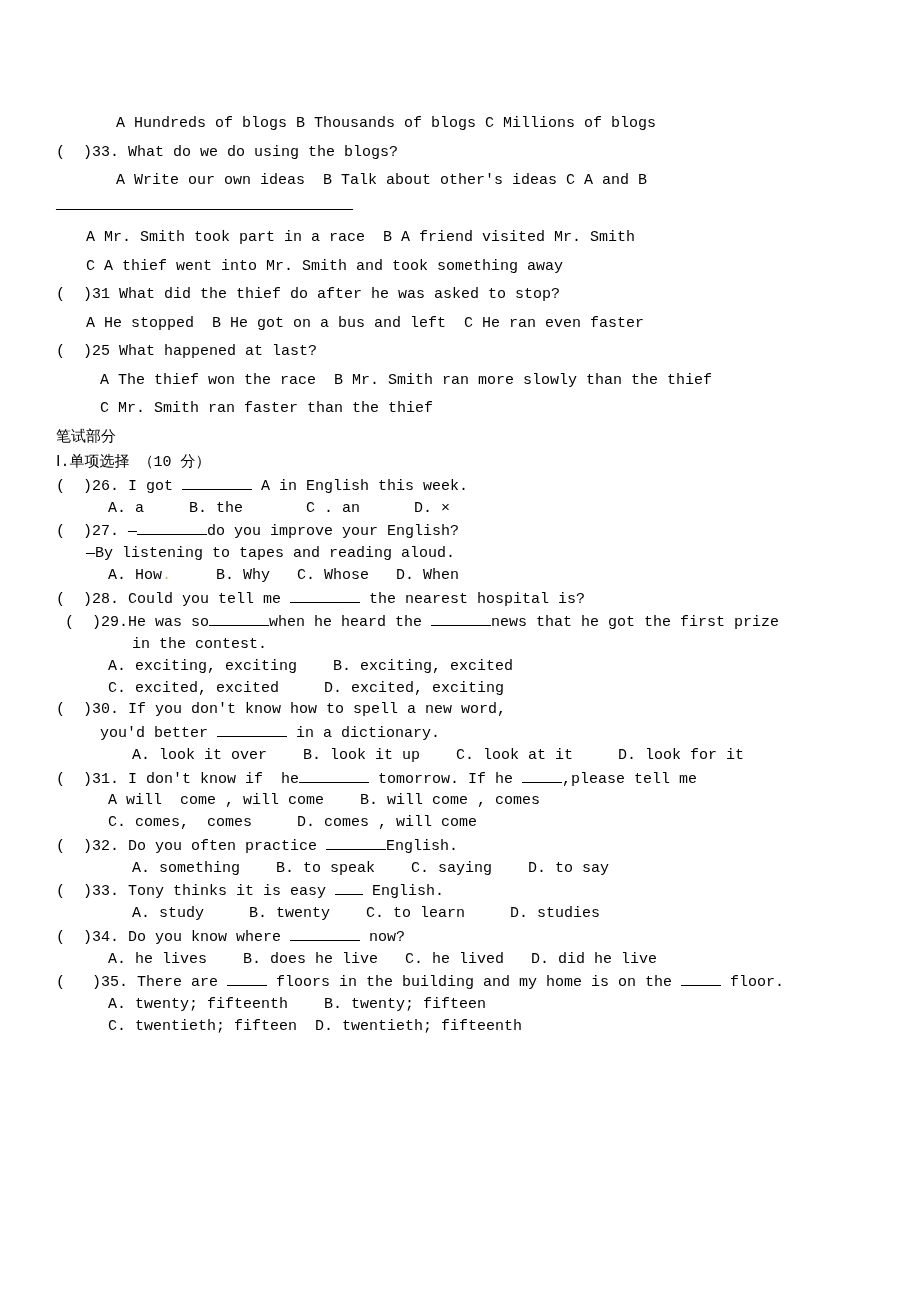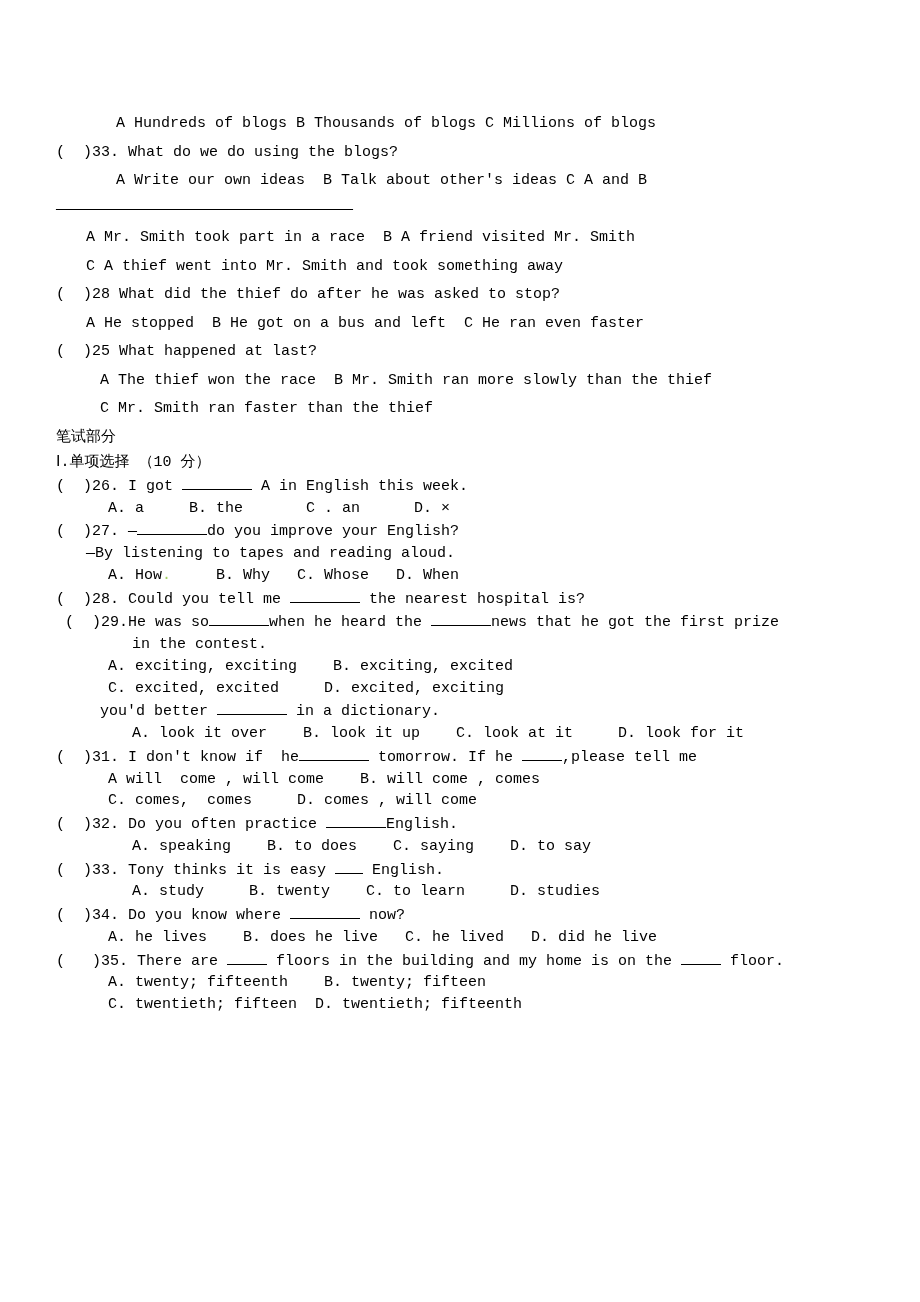--- a/index.html
+++ b/index.html
@@ -47,21 +47,21 @@
 
 <div class="page">
 
   <div class="line indent1">A Hundreds of blogs B Thousands of blogs C Millions of blogs</div>
   <div class="line">(  )33. What do we do using the blogs?</div>
   <div class="line indent1">A Write our own ideas  B Talk about other's ideas C A and B</div>
   <div class="line">—————————————————————————————————</div>
 
   <div class="line indent2">A Mr. Smith took part in a race  B A friend visited Mr. Smith</div>
   <div class="line indent2">C A thief went into Mr. Smith and took something away</div>
-  <div class="line">(  )28 What did the thief do after he was asked to stop?</div>
+  <div class="line">(  )31 What did the thief do after he was asked to stop?</div>
   <div class="line indent2">A He stopped  B He got on a bus and left  C He ran even faster</div>
   <div class="line">(  )25 What happened at last?</div>
   <div class="line indent3">A The thief won the race  B Mr. Smith ran more slowly than the thief</div>
   <div class="line indent3">C Mr. Smith ran faster than the thief</div>
 
   <div class="line section">笔试部分</div>
 
   <div class="tight">
     <div class="line">Ⅰ.单项选择 （10 分）</div>
 
@@ -72,29 +72,30 @@
     <div class="line indent2">—By listening to tapes and reading aloud.</div>
     <div class="line indent5"><span>A. How</span><span class="green-dot">.</span><span>     B. Why   C. Whose   D. When</span></div>
 
     <div class="line"><span>(  )28. Could you tell me </span><span class="blank blank-lg"></span><span> the nearest hospital is?</span></div>
 
     <div class="line"><span> (  )29.He was so</span><span class="blank"></span><span>when he heard the </span><span class="blank"></span><span>news that he got the first prize</span></div>
     <div class="line indent4">in the contest.</div>
     <div class="line indent5">A. exciting, exciting    B. exciting, excited</div>
     <div class="line indent5">C. excited, excited     D. excited, exciting</div>
 
+    <div class="line">(  )30. If you don't know how to spell a new word,</div>
     <div class="line indent3"><span>you'd better </span><span class="blank blank-lg"></span><span> in a dictionary.</span></div>
     <div class="line indent4">A. look it over    B. look it up    C. look at it     D. look for it</div>
 
     <div class="line"><span>(  )31. I don't know if  he</span><span class="blank blank-lg"></span><span> tomorrow. If he </span><span class="blank blank-sm"></span><span>,please tell me</span></div>
     <div class="line indent5">A will  come , will come    B. will come , comes</div>
     <div class="line indent5">C. comes,  comes     D. comes , will come</div>
 
     <div class="line"><span>(  )32. Do you often practice </span><span class="blank"></span><span>English.</span></div>
-    <div class="line indent4">A. speaking    B. to does    C. saying    D. to say</div>
+    <div class="line indent4">A. something    B. to speak    C. saying    D. to say</div>
 
     <div class="line"><span>(  )33. Tony thinks it is easy </span><span class="blank blank-sm" style="min-width:28px"></span><span> English.</span></div>
     <div class="line indent4">A. study     B. twenty    C. to learn     D. studies</div>
 
     <div class="line"><span>(  )34. Do you know where </span><span class="blank blank-lg"></span><span> now?</span></div>
     <div class="line indent5">A. he lives    B. does he live   C. he lived   D. did he live</div>
 
     <div class="line"><span>(   )35. There are </span><span class="blank blank-sm"></span><span> floors in the building and my home is on the </span><span class="blank blank-sm"></span><span> floor.</span></div>
     <div class="line indent5">A. twenty; fifteenth    B. twenty; fifteen</div>
     <div class="line indent5">C. twentieth; fifteen  D. twentieth; fifteenth</div>

